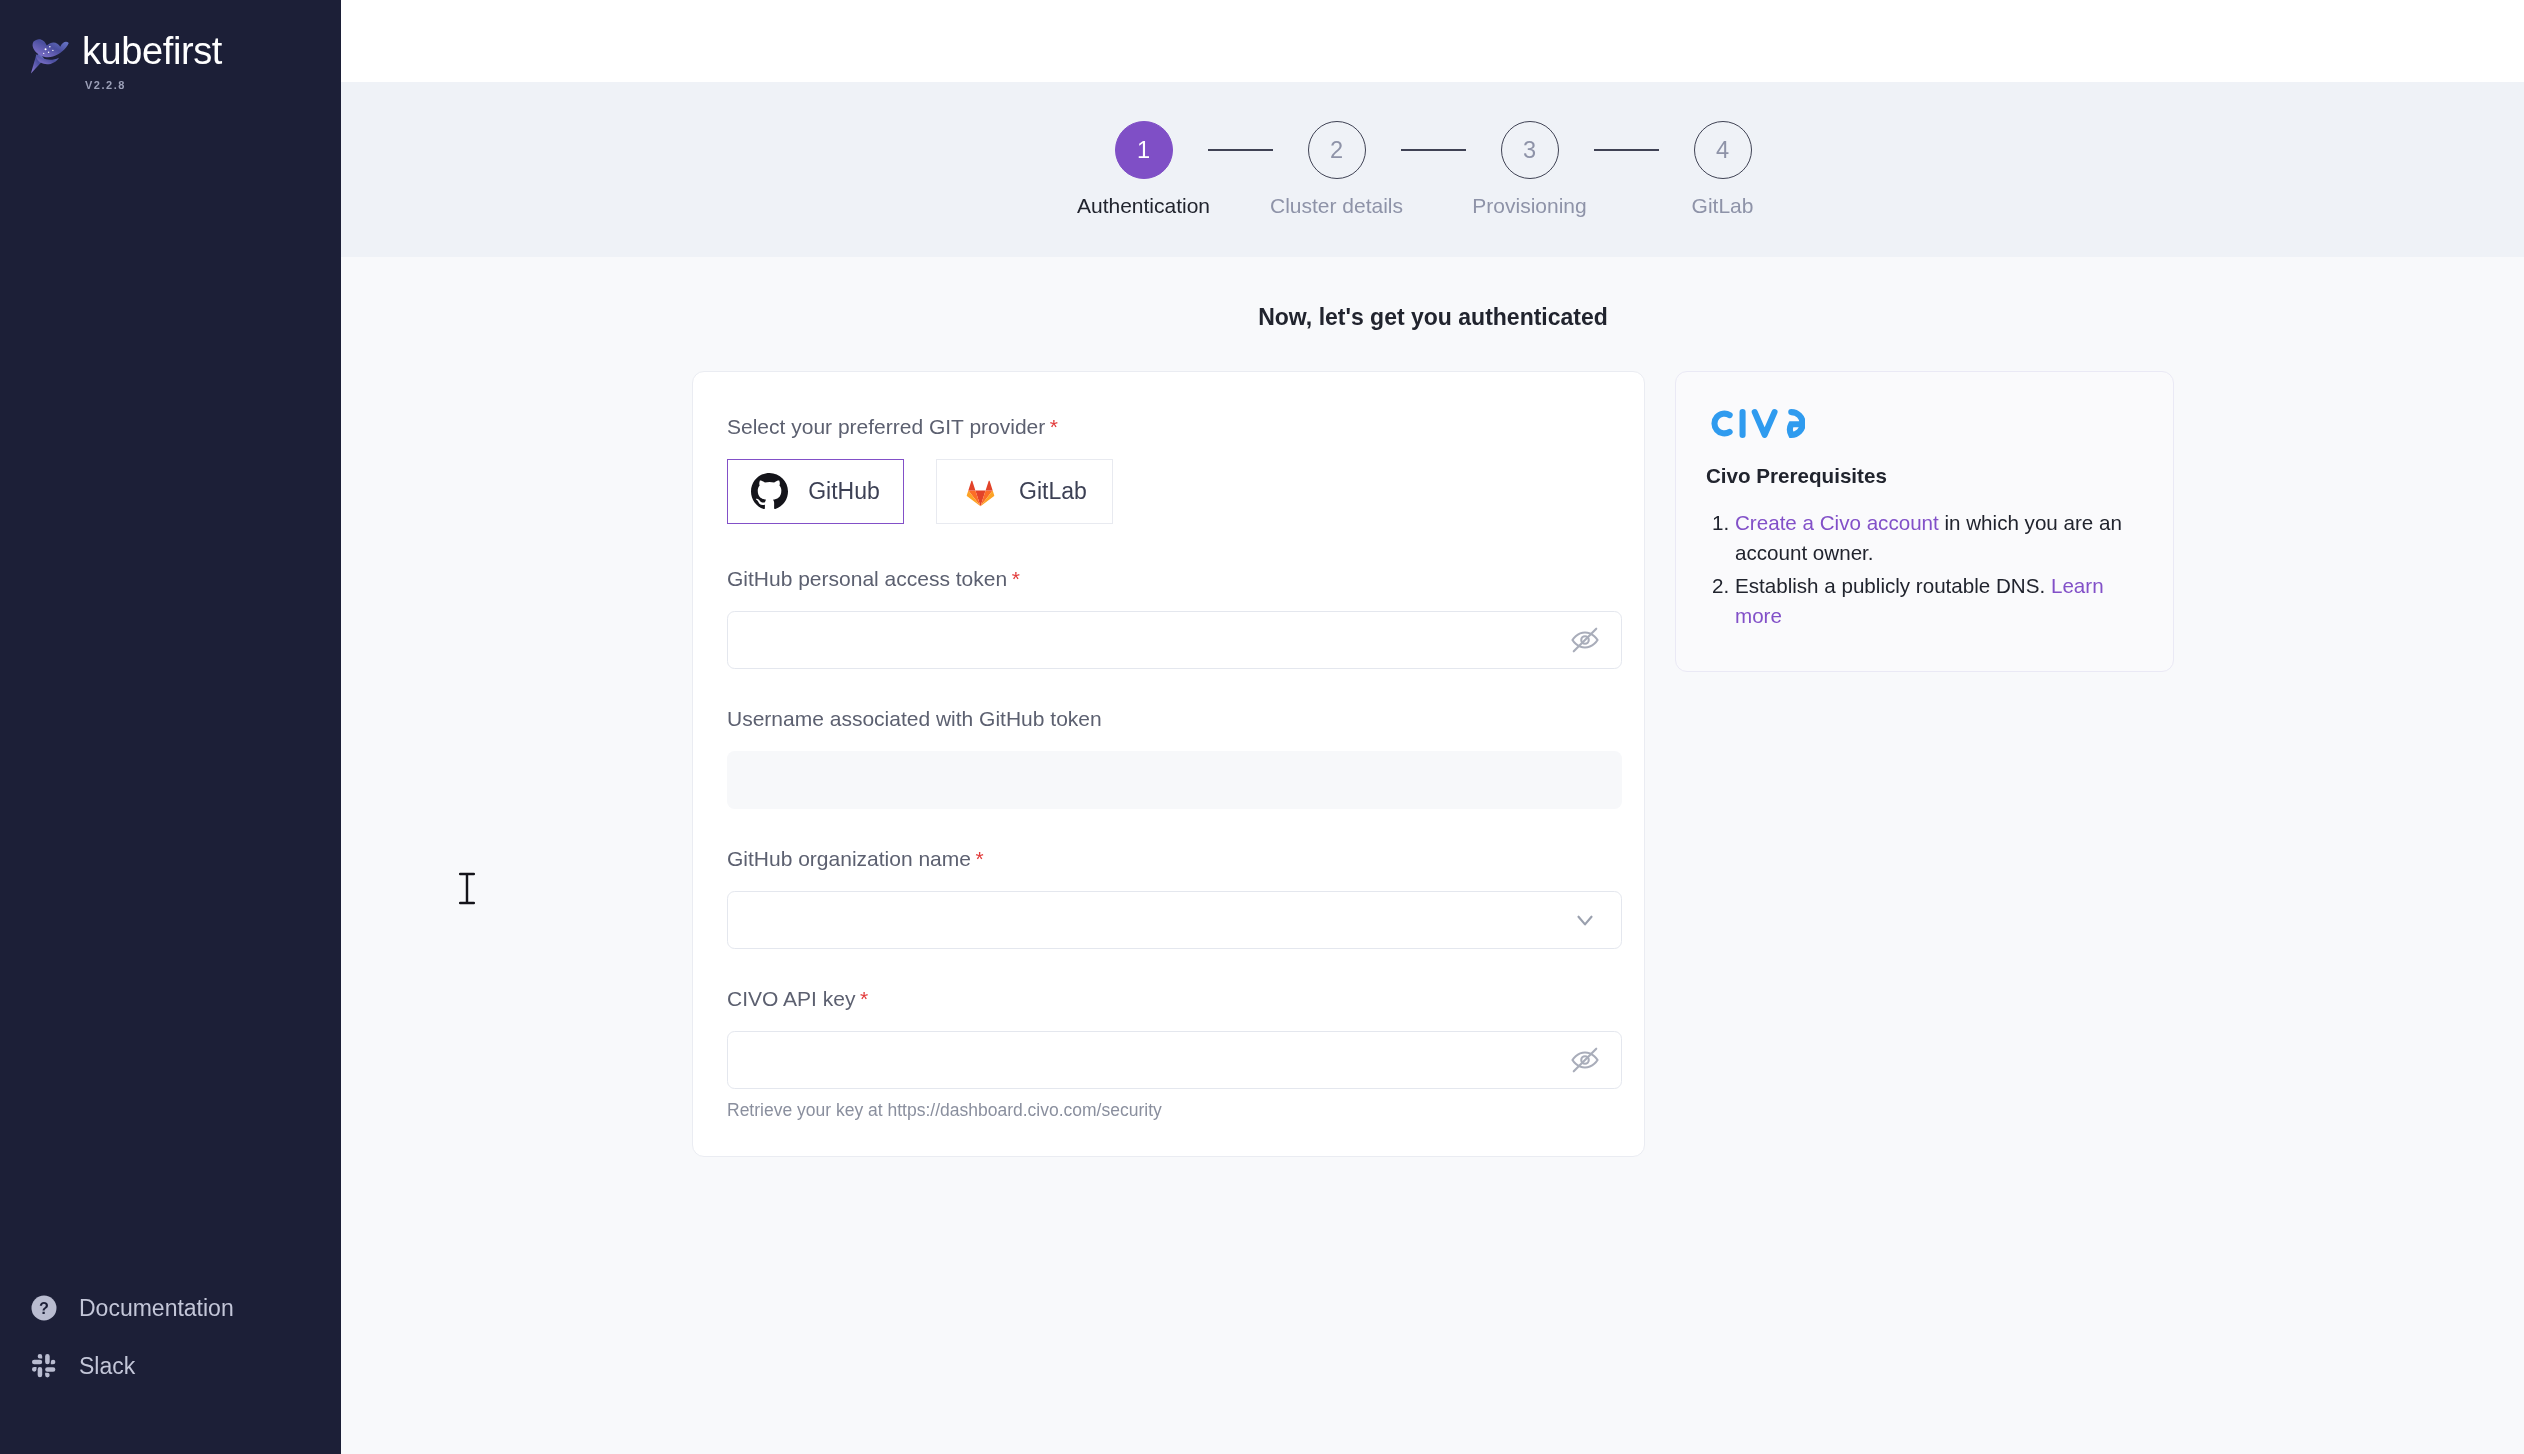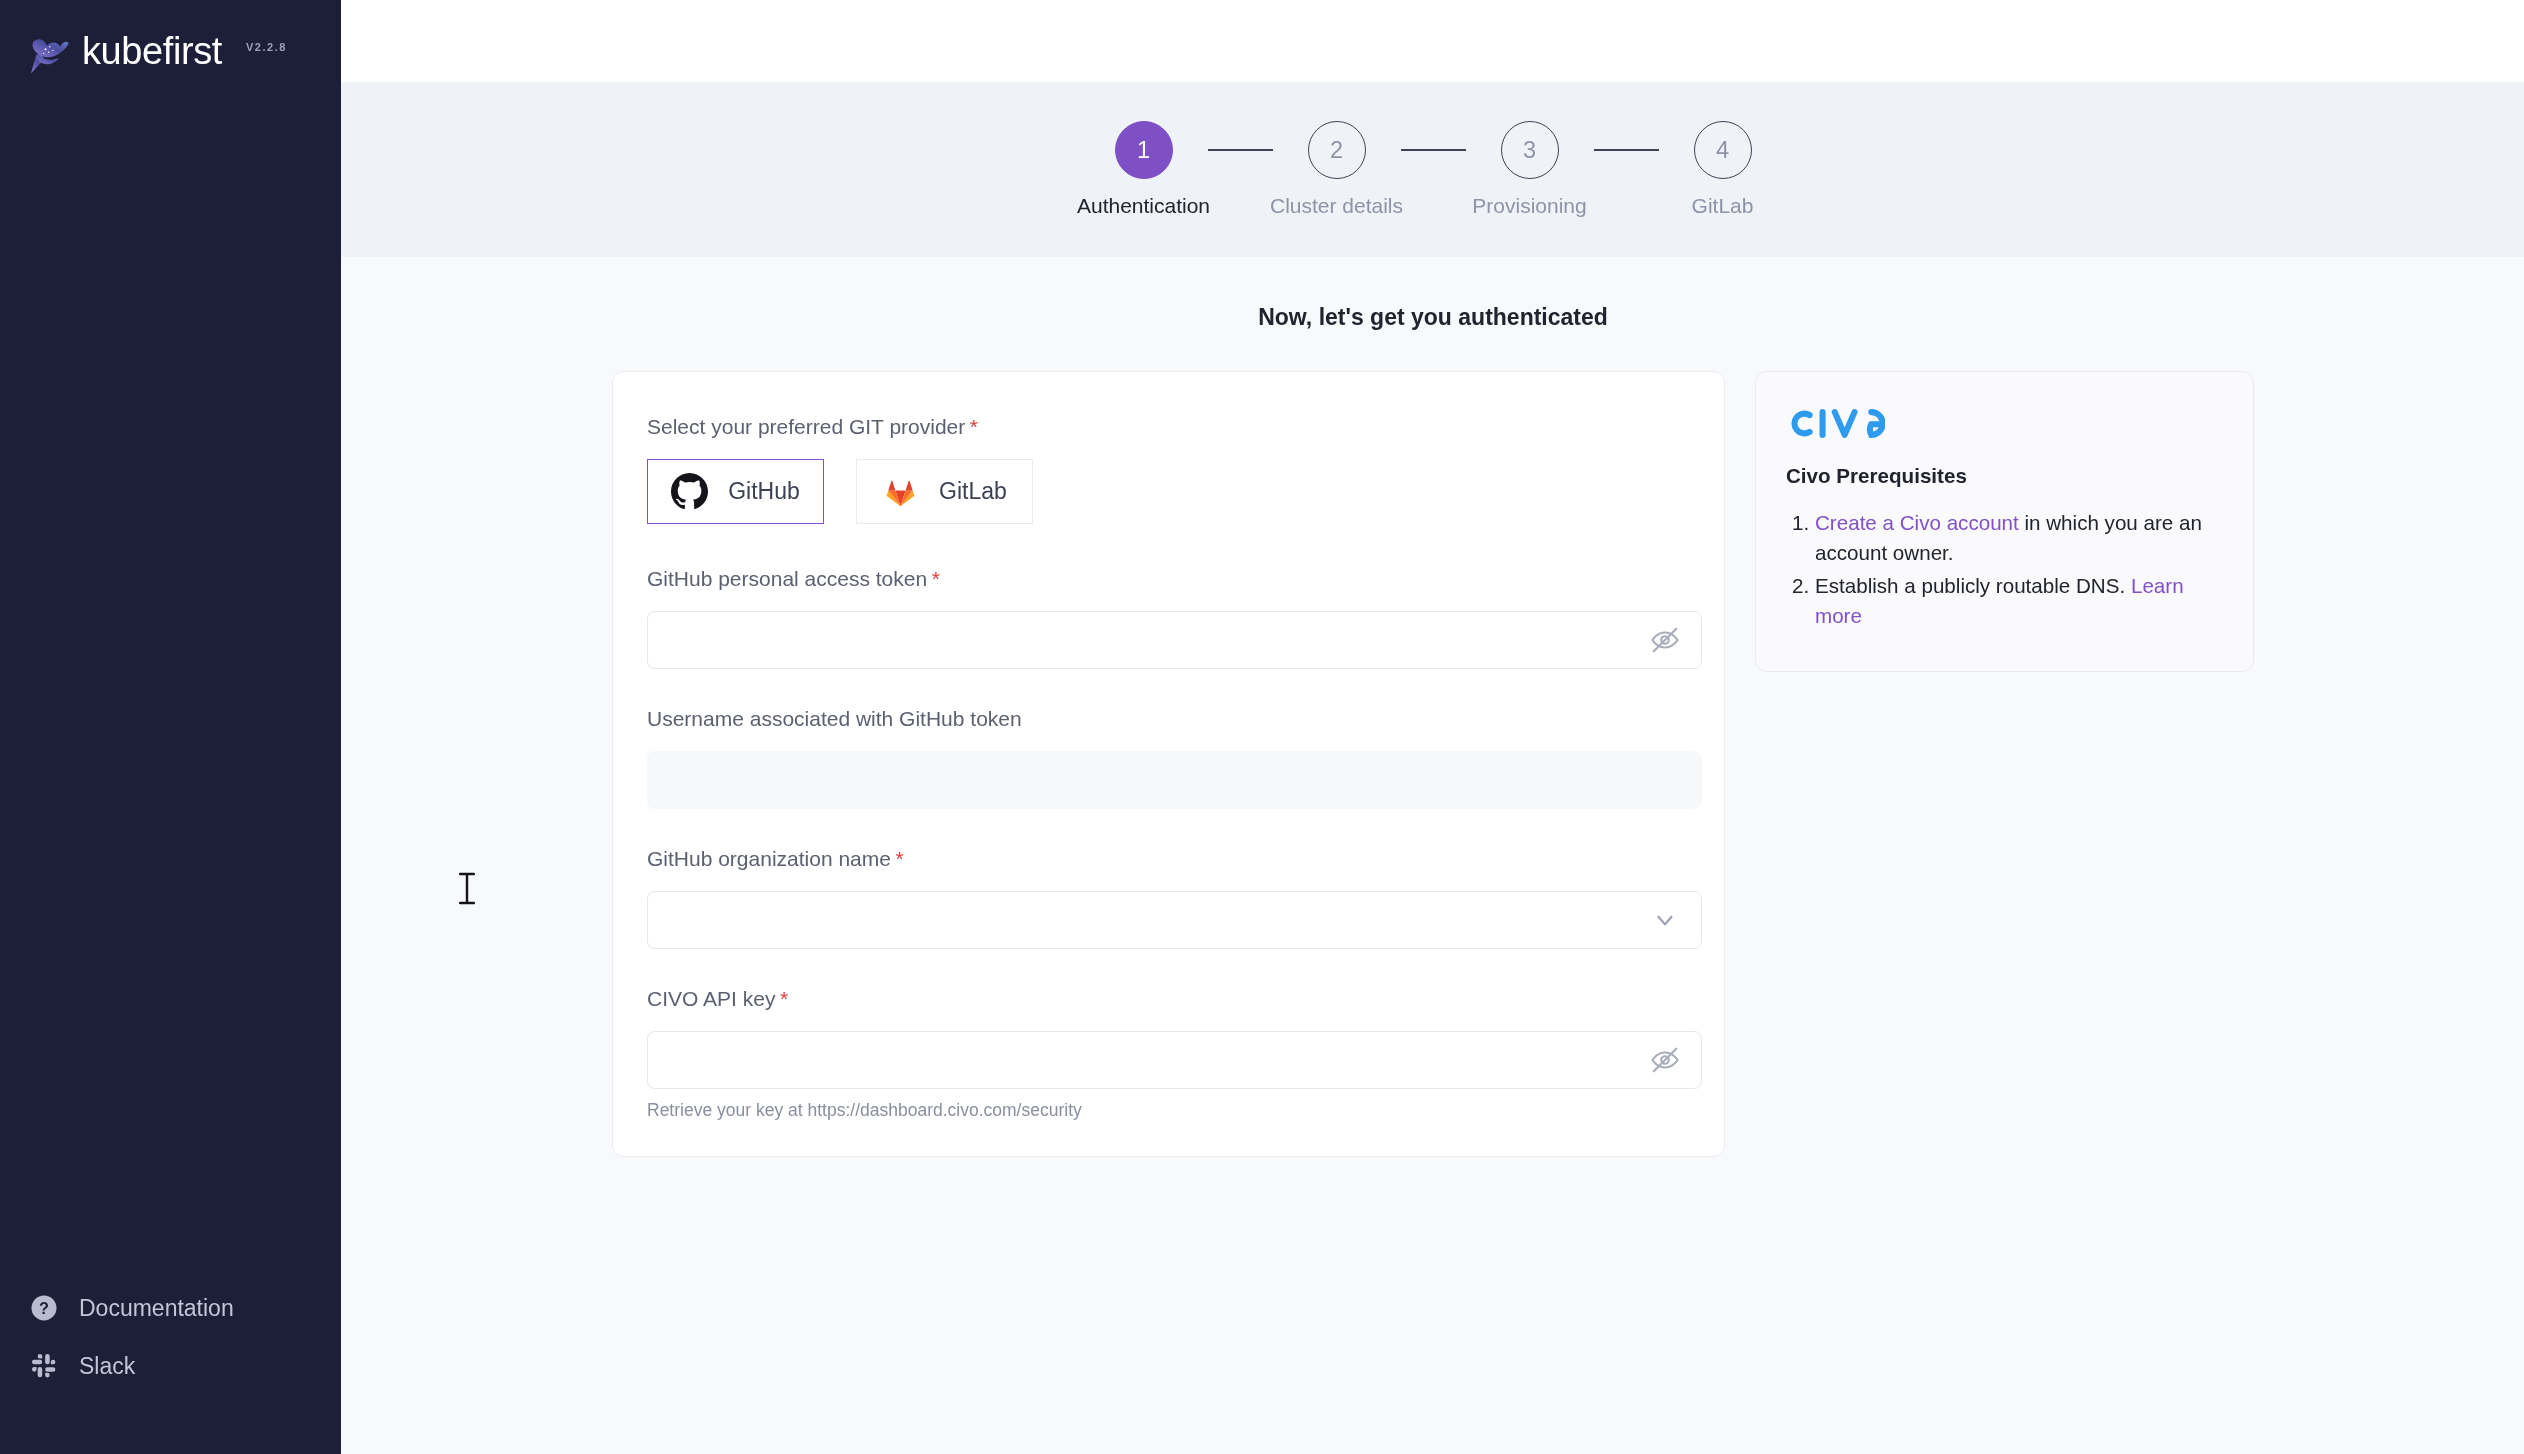--- a/index.html
+++ b/index.html
@@ -13,21 +13,21 @@
 
   
   .sidebar {
     width: 341px; min-width: 341px; height: 1454px;
     background: #1C1F37;
     display: flex; flex-direction: column;
     position: relative;
   }
   .brand { display: flex; align-items: flex-start; padding: 26px 0 0 17px; }
   .brand-logo { width: 62px; height: 61px; flex: none; }
-  .brand-text { display: flex; flex-direction: row; margin-left: 3px; margin-top: 6px; gap: 21px; }
+  .brand-text { display: flex; flex-direction: column; margin-left: 3px; margin-top: 6px; }
   .brand-name {
     color: #ffffff; font-size: 38px; font-weight: 400;
     letter-spacing: -0.4px; line-height: 1;
   }
   .brand-ver {
     color: #9CA0B8; font-size: 11px; font-weight: 700;
     letter-spacing: 1.5px; margin-top: 9px; margin-left: 3px;
   }
   .side-bottom { margin-top: auto; padding-bottom: 59px; }
   .side-item {
@@ -58,21 +58,21 @@
 
   .content { flex: 1; position: relative; overflow: hidden; }
   .page-heading {
     text-align: center; margin-top: 47px;
     font-size: 23px; font-weight: 700; color: #21242E;
   }
 
   .panels { display: flex; justify-content: center; gap: 30px; margin-top: 40px; }
 
   .form-card {
-    width: 1113px; background: #ffffff;
+    width: 953px; background: #ffffff;
     border: 0.8px solid #EAECF2; border-radius: 12px;
     padding: 43px 22px 35px 34px;
   }
   .field-label { font-size: 21px; color: #5C6070; margin-bottom: 20px; display: block; }
   .req { color: #E23B3B; margin-left: 4.6px; }
 
   .provider-row { display: flex; gap: 32px; margin-bottom: 43px; }
   .provider-btn {
     width: 177px; height: 65px; border-radius: 0;
     background: #ffffff; border: 1.5px solid #E8EAF0;

